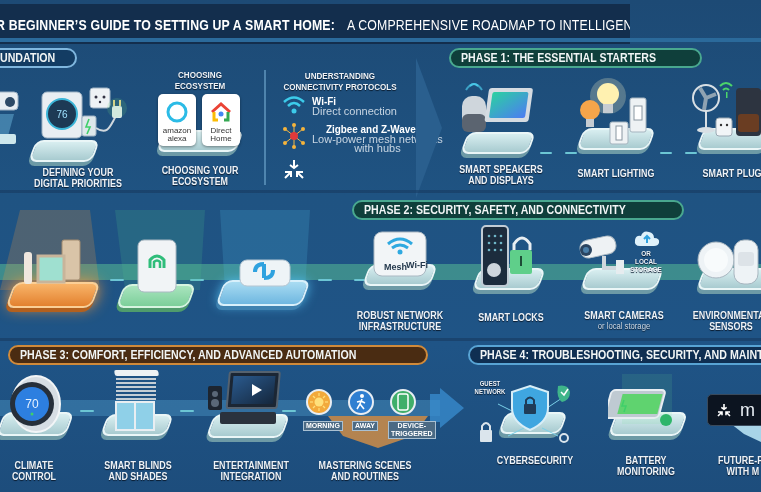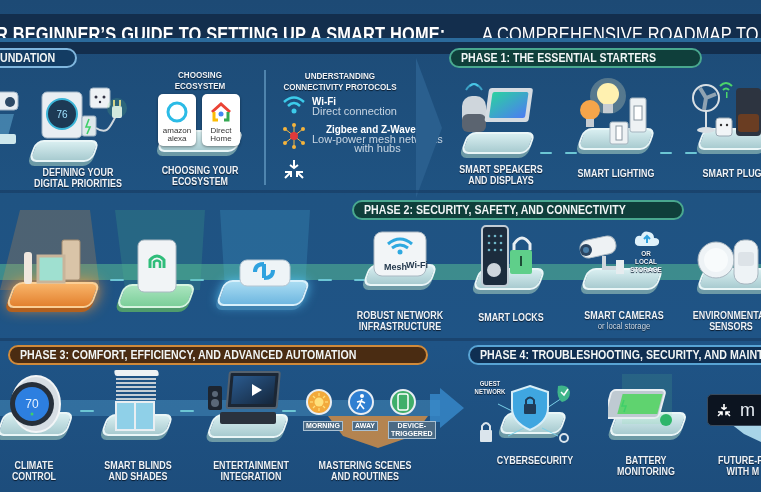--- a/index.html
+++ b/index.html
@@ -4,24 +4,24 @@
 <style>
   * { box-sizing: border-box; margin: 0; padding: 0; }
   html, body { width: 761px; height: 492px; overflow: hidden; }
   body {
     font-family: "Liberation Sans", sans-serif;
     background: linear-gradient(180deg, #1d4a75 0%, #1f5382 40%, #1f5486 70%, #1d4d7c 100%);
     position: relative;
     color: #fff;
   }
   .title-bar {
-    position: absolute; left: 0; top: 14px; width: 761px; height: 40px;
+    position: absolute; left: 0; top: 4px; width: 630px; height: 40px;
     background: #132e4d;
     display: flex; align-items: center; white-space: nowrap; overflow: hidden;
-    font-size: 20px; letter-spacing: 0.2px;
+    font-size: 15px; letter-spacing: 0.2px;
     font-family: "Liberation Sans", sans-serif;
   }
   .title-bar .bold { font-weight: bold; margin-left: -4px; transform: scaleX(0.82); transform-origin: left center; display:inline-block; }
   .title-strip { position:absolute; left:0; top:38px; width:761px; height:4px; background:#2b6a9b; }
   .band-sep { position:absolute; left:0; width:761px; height:3px; background:#173b60; opacity:0.6; }
 
   .phase-pill {
     position: absolute; height: 20px; border-radius: 11px;
     border: 2px solid #49a88f; background: #0f3f3b;
     font-weight: bold; font-size: 12.5px; line-height: 16px;

